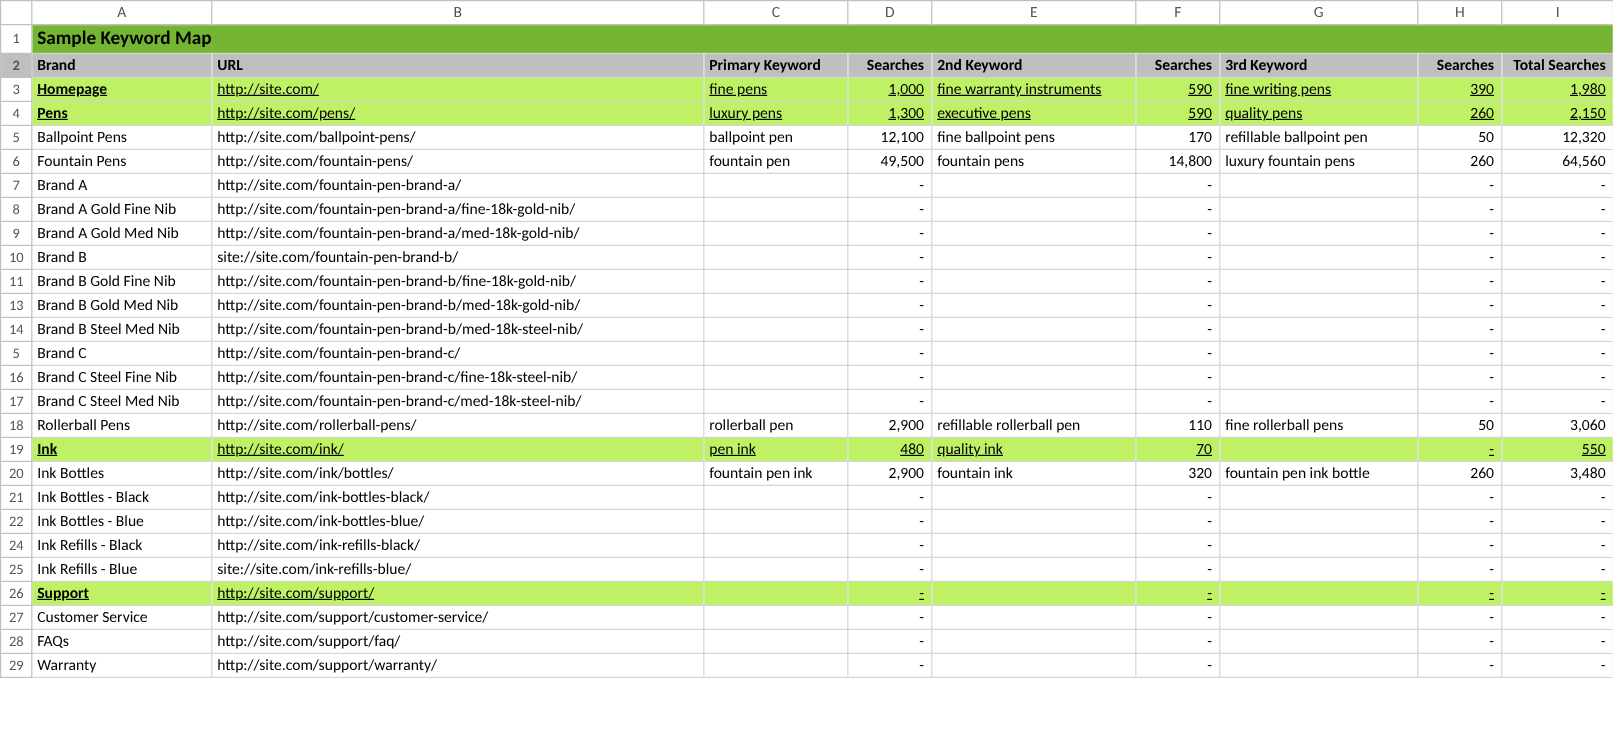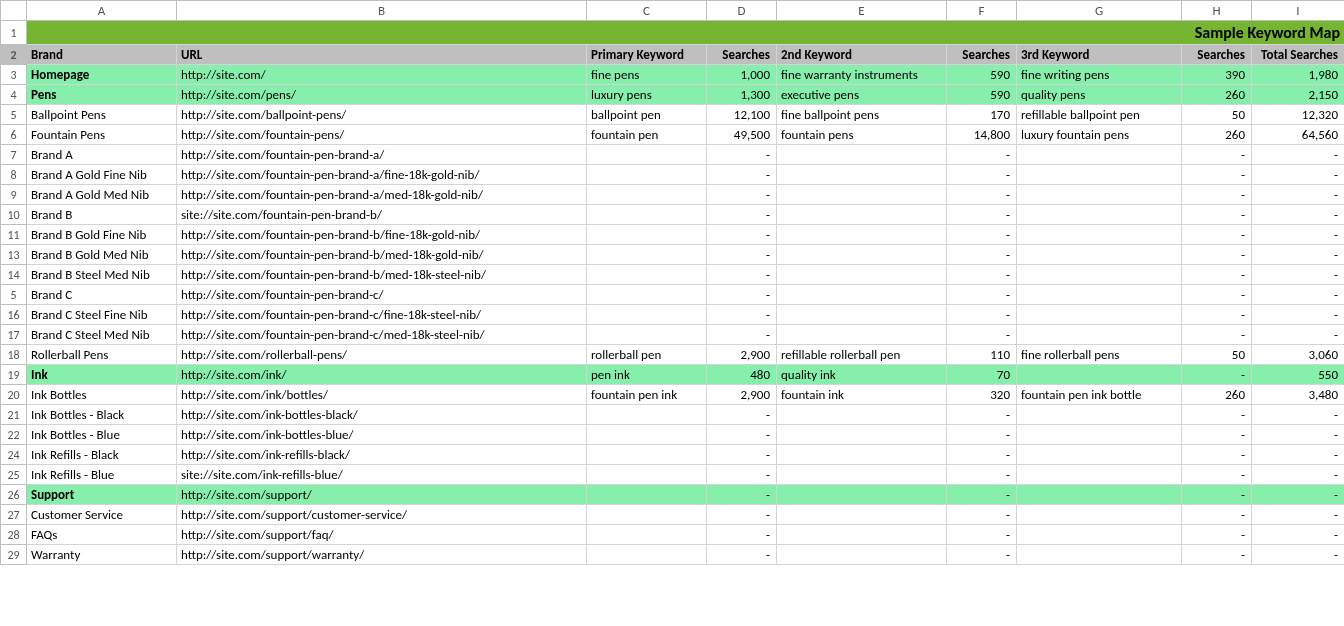--- a/index.html
+++ b/index.html
@@ -37,31 +37,32 @@
   .rowhdr {
     background: #fff;
     text-align: center;
     color: #555;
     border: 1px solid #bfbfbf;
     width: 26px;
     font-size: 12px;
   }
   .title-row td.title {
     background: #76b531;
-    text-align: right;
+    text-align: left;
     font-weight: bold;
     font-size: 16px;
     color: #000;
   }
   .hdr-row td {
     background: #bfbfbf;
     font-weight: bold;
   }
   .shade td.data {
-    background: #86efac;
+    background: #bef264;
+    text-decoration: underline;
   }
   .num { text-align: right; padding-right: 6px; }
   .bold { font-weight: bold; }
   col.cnum { width: 26px; }
   col.cA { width: 150px; }
   col.cB { width: 410px; }
   col.cC { width: 120px; }
   col.cD { width: 70px; }
   col.cE { width: 170px; }
   col.cF { width: 70px; }

